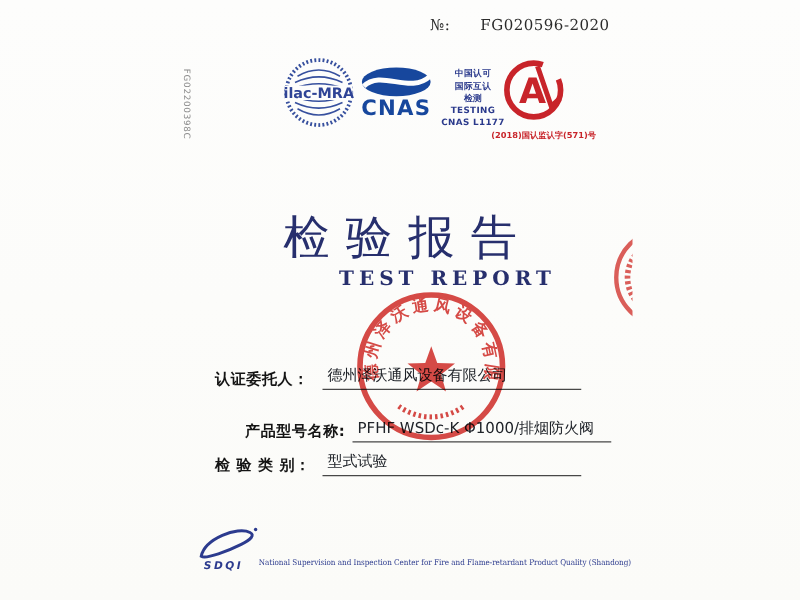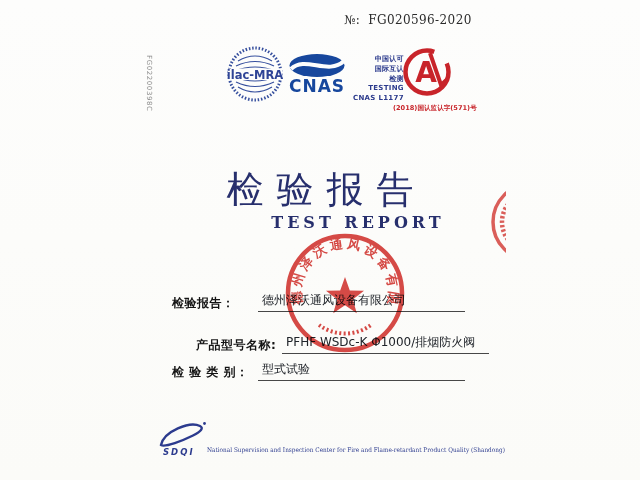--- a/index.html
+++ b/index.html
@@ -5,30 +5,30 @@
   html,body{margin:0;padding:0;}
   body{width:640px;height:480px;background:#ffffff;}
   .page{
     position:absolute; inset:0; width:640px; height:480px; overflow:hidden;
     background:linear-gradient(180deg,#fdfdfc 0%,#fbfbf8 100%);
     font-family:"DejaVu Sans",sans-serif;
   }
   
   .report-no{position:absolute; left:344px; top:13px; font-family:"DejaVu Serif",serif;
     font-size:12px; color:#2b2b2b; letter-spacing:.4px; white-space:nowrap;}
-  .report-no .num{margin-left:8px;}
+  .report-no .num{margin-left:24px;}
   
   .side-code{position:absolute; left:145px; top:55px; writing-mode:vertical-rl;
     text-orientation:mixed; font-size:7px; color:#8d8d8d; letter-spacing:.6px;}
   .logo-block{position:absolute; text-align:center;}
   .cma-wrap{left:158px; top:52px; width:62px;}
   .cma-num{font-size:7.5px; color:#c8242a; letter-spacing:.8px; font-weight:600; margin-top:1px; white-space:nowrap;}
   .ilac-wrap{left:226px; top:45px; width:58px;}
   .cnas-wrap{left:287px; top:53px; width:60px;}
-  .cnas-lines{position:absolute; left:353px; top:55px; text-align:right;
+  .cnas-lines{position:absolute; left:353px; top:55px; text-align:center;
     font-size:7px; line-height:9.8px; color:#2b3a8c; font-weight:600; letter-spacing:.3px;}
   .cal-wrap{left:393px; top:47px; width:68px;}
   .cal-num{font-size:6.6px; color:#c8242a; font-weight:600; margin-top:1px; white-space:nowrap;}
   
   .title-zh{position:absolute; left:0; top:165px; width:640px; text-align:center;
     font-size:37px; font-weight:400; color:#272f6d; letter-spacing:13px; text-indent:13px;}
   .title-en{position:absolute; left:0; top:213px; width:640px; text-align:center;
     font-family:"DejaVu Serif",serif; font-size:16px; font-weight:700;
     color:#272f6d; letter-spacing:4px; text-indent:4px;margin-left:36px;}
   
@@ -103,21 +103,21 @@
         <path d="M30 6 L41 38 L48 31.5" fill="none" stroke="#c8242a" stroke-width="4"></path>
       </svg>
     </span>
     <div class="cal-num">(2018)国认监认字(571)号</div>
   </div>
 
   <div class="title-zh">检验报告</div>
   <div class="title-en">TEST REPORT</div>
 
   <div class="form-row row-1">
-    <span class="form-label">检验报告：</span>
+    <span class="form-label">认证委托人：</span>
     <span class="form-value">德州泽沃通风设备有限公司</span>
   </div>
   <div class="form-row row-2">
     <span class="form-label">产品型号名称:</span>
     <span class="form-value">PFHF WSDc-K Φ1000/排烟防火阀</span>
   </div>
   <div class="form-row row-3">
     <span class="form-label">检 验 类 别：</span>
     <span class="form-value">型式试验</span>
   </div>

